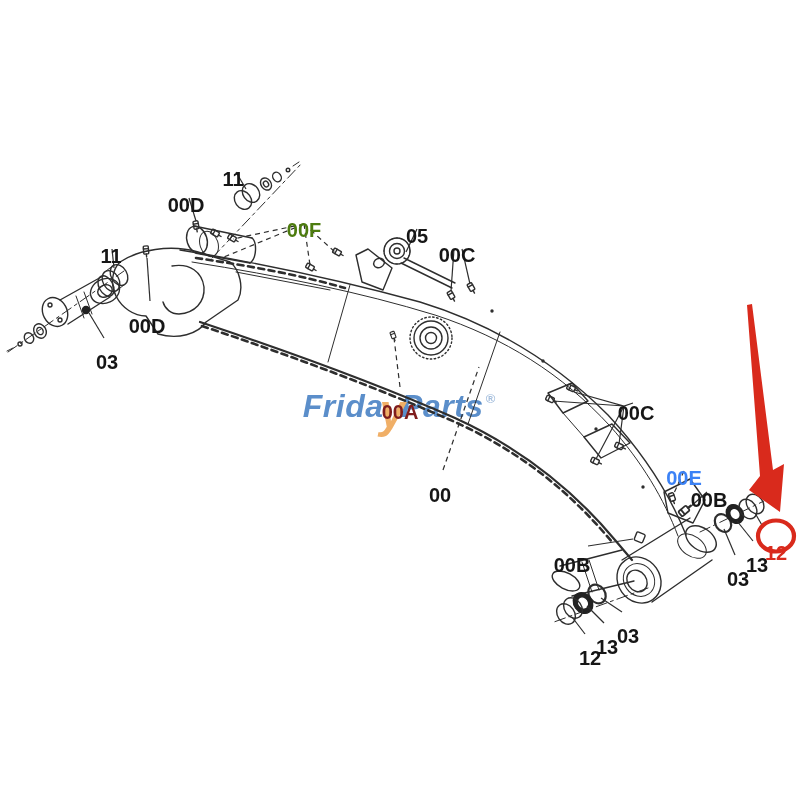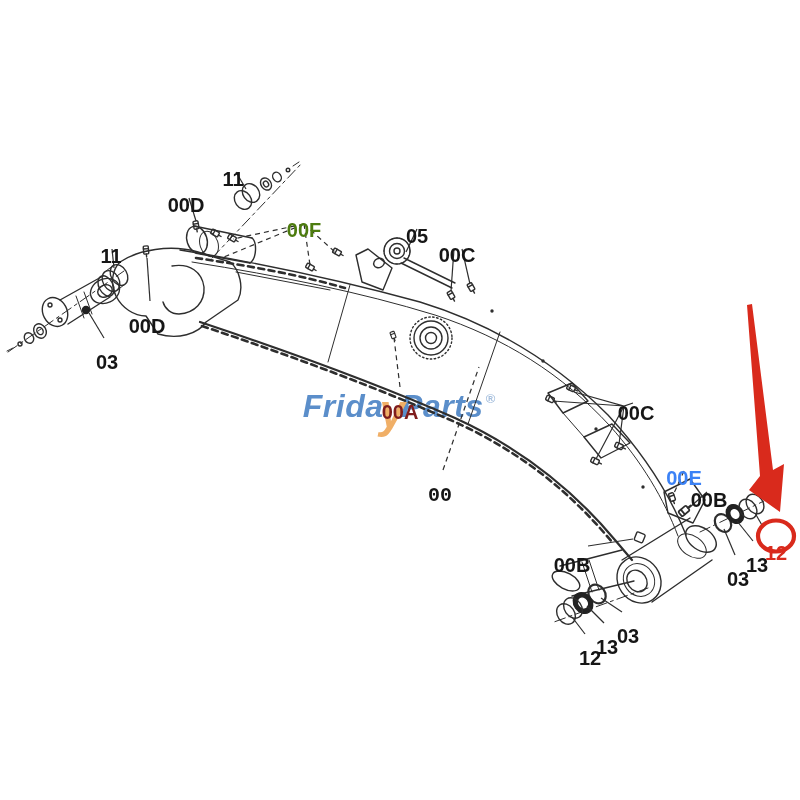--- a/index.html
+++ b/index.html
@@ -249,21 +249,21 @@
 <div id="labels-layer">
     <span class="part-label" style="left: 233px; top: 163px; color: rgb(22, 22, 22);">11</span>
     <span class="part-label" style="left: 186px; top: 189px; color: rgb(22, 22, 22);">00D</span>
     <span class="part-label" style="left: 304px; top: 214px; color: #4d7c0f;">00F</span>
     <span class="part-label" style="left: 417px; top: 220px; color: rgb(22, 22, 22); text-align: center;">05</span>
     <span class="part-label" style="left: 457px; top: 239px; color: rgb(22, 22, 22);">00C</span>
     <span class="part-label" style="left: 111px; top: 240px; color: rgb(22, 22, 22);">11</span>
     <span class="part-label" style="left: 147px; top: 310px; color: rgb(22, 22, 22);">00D</span>
     <span class="part-label" style="left: 107px; top: 346px; color: rgb(22, 22, 22);">03</span>
     <span class="part-label" style="left: 400px; top: 396px; color: #7f1d1d;">00A</span>
-    <span class="part-label" style="left: 440px; top: 479px; color: rgb(22, 22, 22); font-family: Liberation Mono, monospace;">00</span>
+    <span class="part-label" style="left: 440px; top: 479px; color: rgb(22, 22, 22);">00</span>
     <span class="part-label" style="left: 636px; top: 397px; color: rgb(22, 22, 22);">00C</span>
     <span class="part-label" style="left: 684px; top: 462px; color: #3b82f6;">00E</span>
     <span class="part-label" style="left: 709px; top: 484px; color: rgb(22, 22, 22);">00B</span>
     <span class="part-label" style="left: 572px; top: 549px; color: rgb(22, 22, 22);">00B</span>
     <span class="part-label" style="left: 738px; top: 563px; color: rgb(22, 22, 22);">03</span>
     <span class="part-label" style="left: 757px; top: 549px; color: rgb(22, 22, 22);">13</span>
     <span class="part-label" style="left: 776px; top: 537px; color: rgb(217, 42, 28);">12</span>
     <span class="part-label" style="left: 628px; top: 620px; color: rgb(22, 22, 22);">03</span>
     <span class="part-label" style="left: 607px; top: 631px; color: rgb(22, 22, 22);">13</span>
     <span class="part-label" style="left: 590px; top: 642px; color: rgb(22, 22, 22);">12</span>

